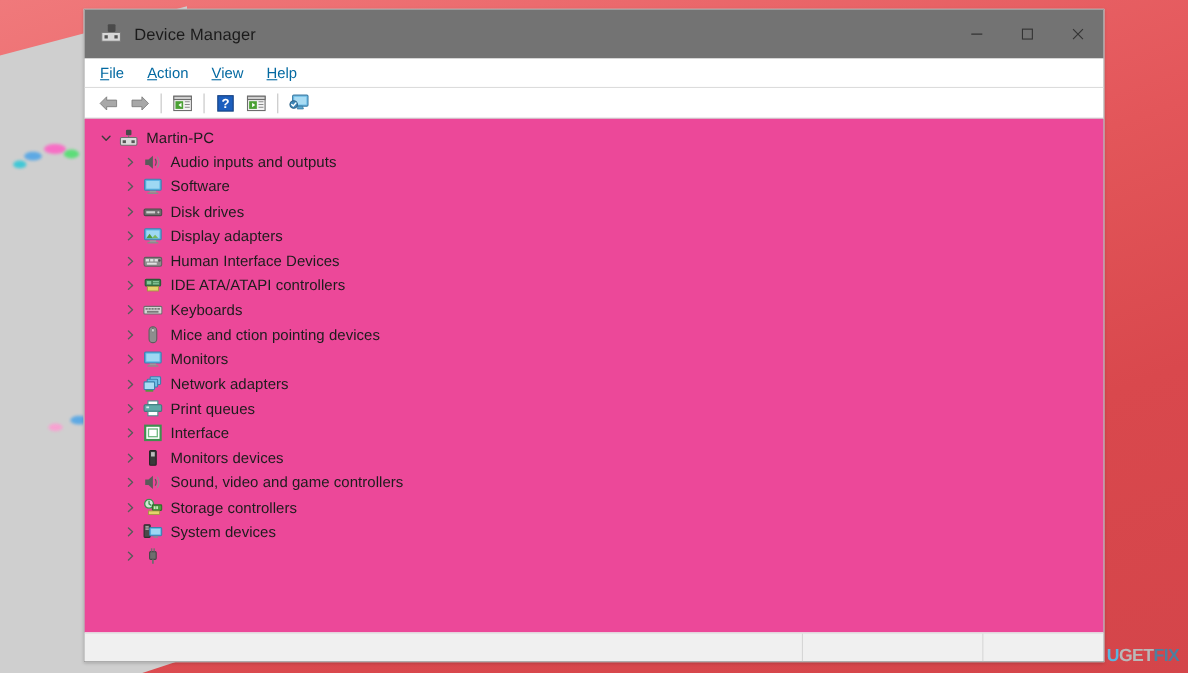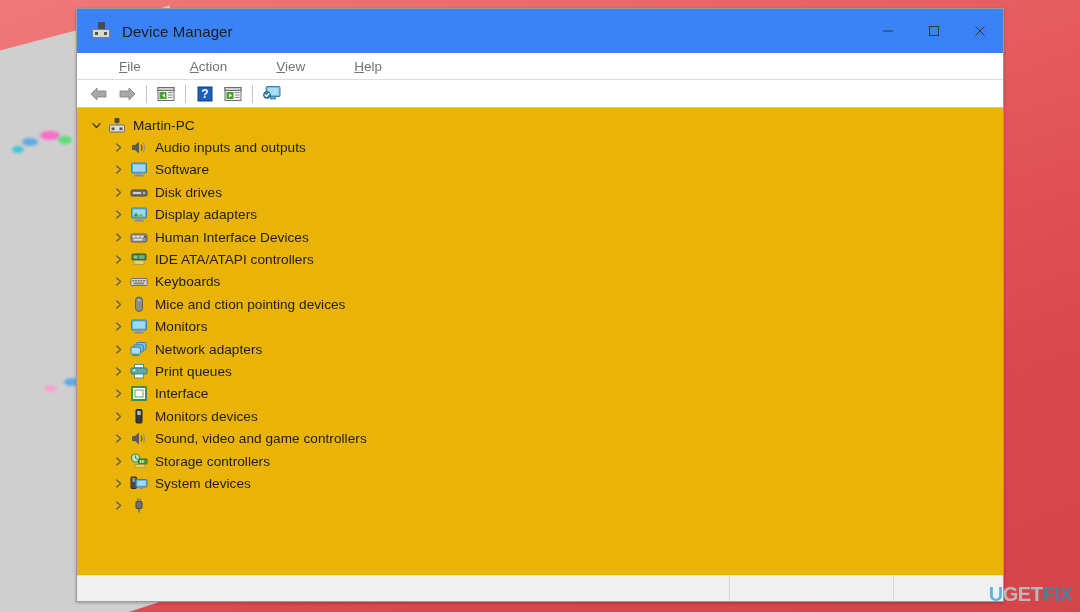--- a/index.html
+++ b/index.html
@@ -63,21 +63,21 @@
     background: #ffffff;
     border: 1px solid #9b9b9b;
     display: flex;
     flex-direction: column;
     box-shadow: 0 1px 3px rgba(0,0,0,.25);
   }
 
   
   .titlebar {
     height: 44px;
-    background: #3b82f6;
+    background: #737373;
     display: flex;
     align-items: center;
     flex: 0 0 auto;
     position: relative;
   }
   .title-icon {
     margin-left: 14px;
     width: 20px;
     height: 20px;
     position: relative;
@@ -129,25 +129,24 @@
     height: 27px;
     background: #ffffff;
     display: flex;
     align-items: center;
     padding-left: 14px;
     flex: 0 0 auto;
     border-bottom: 1px solid #dcdcdc;
   }
   .menu-item {
     font-size: 13.5px;
-    color: #737373;
+    color: #0369a1;
     margin-right: 21px;
     cursor: default;
     white-space: nowrap;
-    margin-left: 28px;
   }
   .menu-item u { text-decoration: underline; }
 
   
   .toolbar {
     height: 28px;
     background: #ffffff;
     display: flex;
     align-items: center;
     padding-left: 8px;
@@ -166,21 +165,21 @@
   .tb-sep {
     width: 1px;
     height: 18px;
     background: #c4c4c4;
     margin: 0 5px;
   }
 
   
   .tree-pane {
     flex: 1 1 auto;
-    background: #eab308;
+    background: #ec4899;
     overflow: hidden;
     padding-top: 6px;
   }
   .tree-row {
     height: 22.4px;
     display: flex;
     align-items: center;
     cursor: default;
     white-space: nowrap;
   }
@@ -221,21 +220,21 @@
   .sb-pane { border-right: 1px solid #d6d6d6; }
   .sb-1 { width: 653px; }
   .sb-2 { width: 164px; }
   .sb-3 { flex: 1; border-right: none; }
 
   
   #watermark {
     position: absolute;
     right: 8px;
     bottom: 6px;
-    font-size: 20px;
+    font-size: 16px;
     font-weight: bold;
     letter-spacing: -.5px;
     font-family: "Liberation Sans", sans-serif;
     user-select: none;
   }
   .wm-u  { color: #5bb6e0; }
   .wm-get{ color: #b9b9b9; }
   .wm-fix{ color: #4f7f9e; }
 </style>
 </head>

